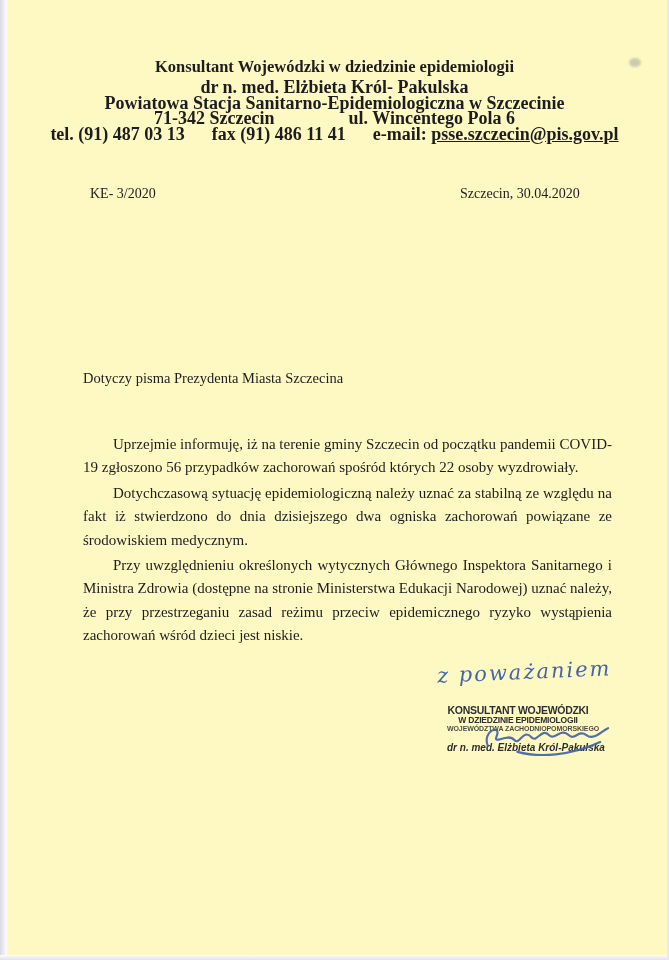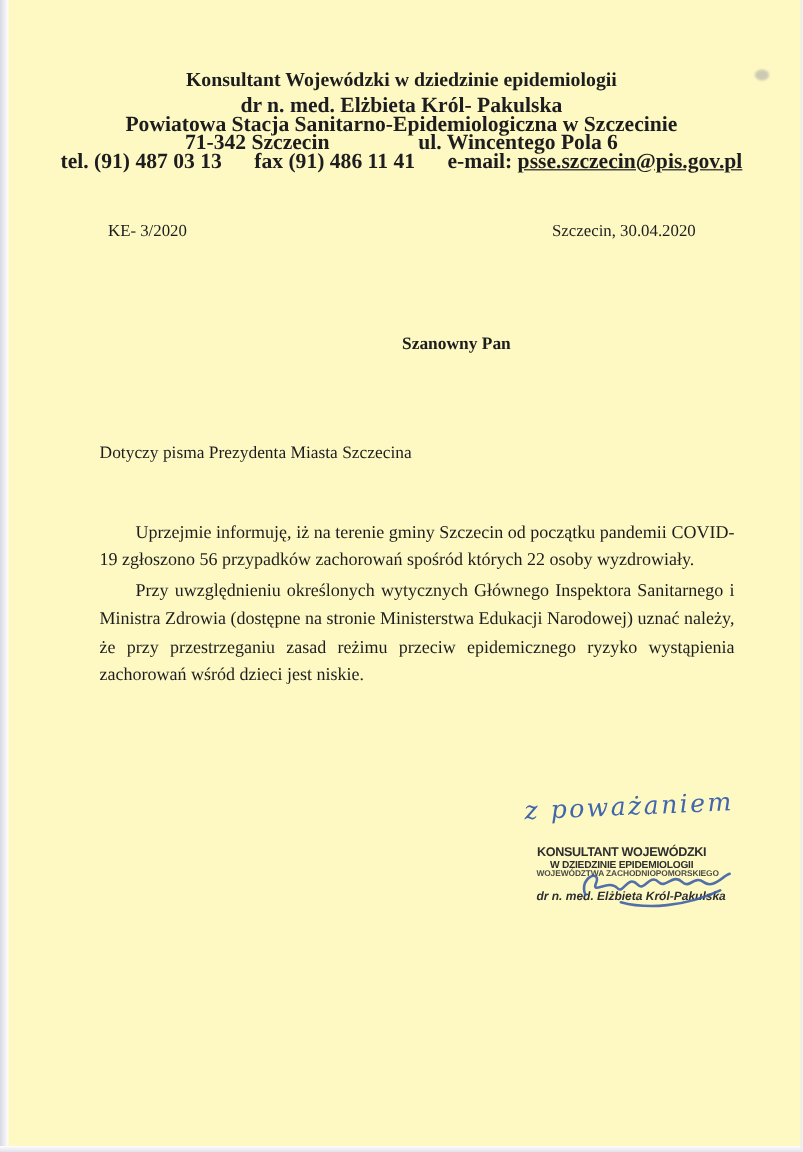--- a/index.html
+++ b/index.html
@@ -116,27 +116,27 @@
         <span>e-mail:</span>
         <span class="email">psse.szczecin@pis.gov.pl</span>
       </span>
     </div>
   </header>
 
   <div class="ref">KE- 3/2020</div>
   <div class="date">Szczecin, 30.04.2020</div>
 
   <div class="addressee">
-    <div>Szanowny Pan</div>
   </div>
 
   <div class="subject">Dotyczy pisma Prezydenta Miasta Szczecina</div>
 
   <div class="body-text">
     <p>Uprzejmie informuję, iż na terenie gminy Szczecin od początku pandemii COVID-19 zgłoszono 56 przypadków zachorowań spośród których 22 osoby wyzdrowiały.</p>
+    <p>Dotychczasową sytuację epidemiologiczną należy uznać za stabilną ze względu na fakt iż stwierdzono do dnia dzisiejszego dwa ogniska zachorowań powiązane ze środowiskiem medycznym.</p>
     <p>Przy uwzględnieniu określonych wytycznych Głównego Inspektora Sanitarnego i Ministra Zdrowia (dostępne na stronie Ministerstwa Edukacji Narodowej) uznać należy, że przy przestrzeganiu zasad reżimu przeciw epidemicznego ryzyko wystąpienia zachorowań wśród dzieci jest niskie.</p>
   </div>
 
   <div class="closing">z poważaniem</div>
 
   <div class="stamp">
     <div class="st1">KONSULTANT WOJEWÓDZKI</div>
     <div class="st2">W DZIEDZINIE EPIDEMIOLOGII</div>
     <div class="st3">WOJEWÓDZTWA ZACHODNIOPOMORSKIEGO</div>
     <div class="st4">dr n. med. Elżbieta Król-Pakulska</div>

